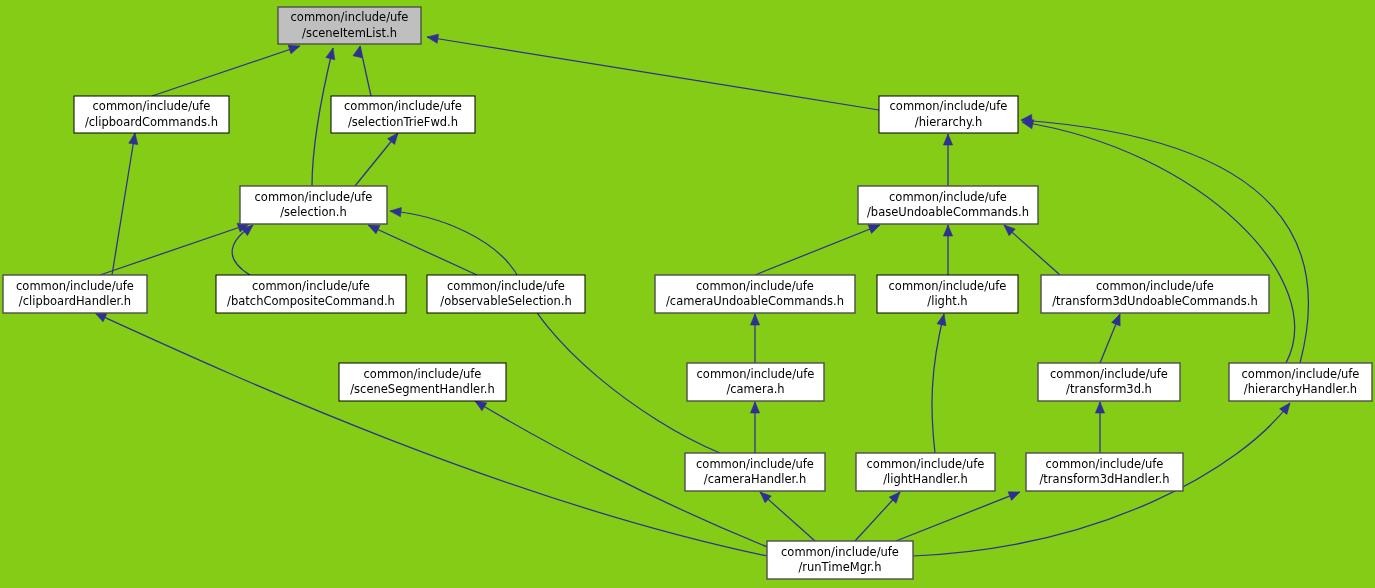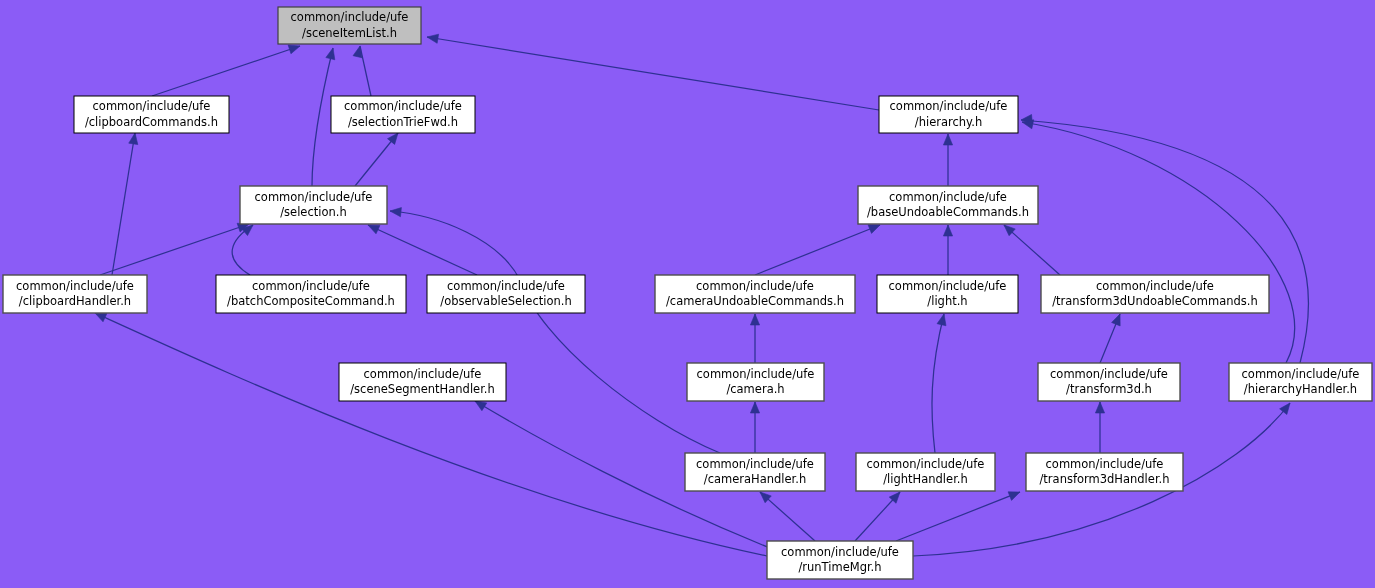--- a/index.html
+++ b/index.html
@@ -4,21 +4,21 @@
 <style>
   html, body {
     margin: 0;
     padding: 0;
     background: #ffffff;
   }
   #page {
     position: relative;
     width: 1375px;
     height: 588px;
-    background: #8b5cf6;
+    background: #84cc16;
     font-family: "DejaVu Sans", "Liberation Sans", sans-serif;
     overflow: hidden;
   }
   svg.graph {
     position: absolute;
     left: 0;
     top: 0;
     width: 1375px;
     height: 588px;
   }

